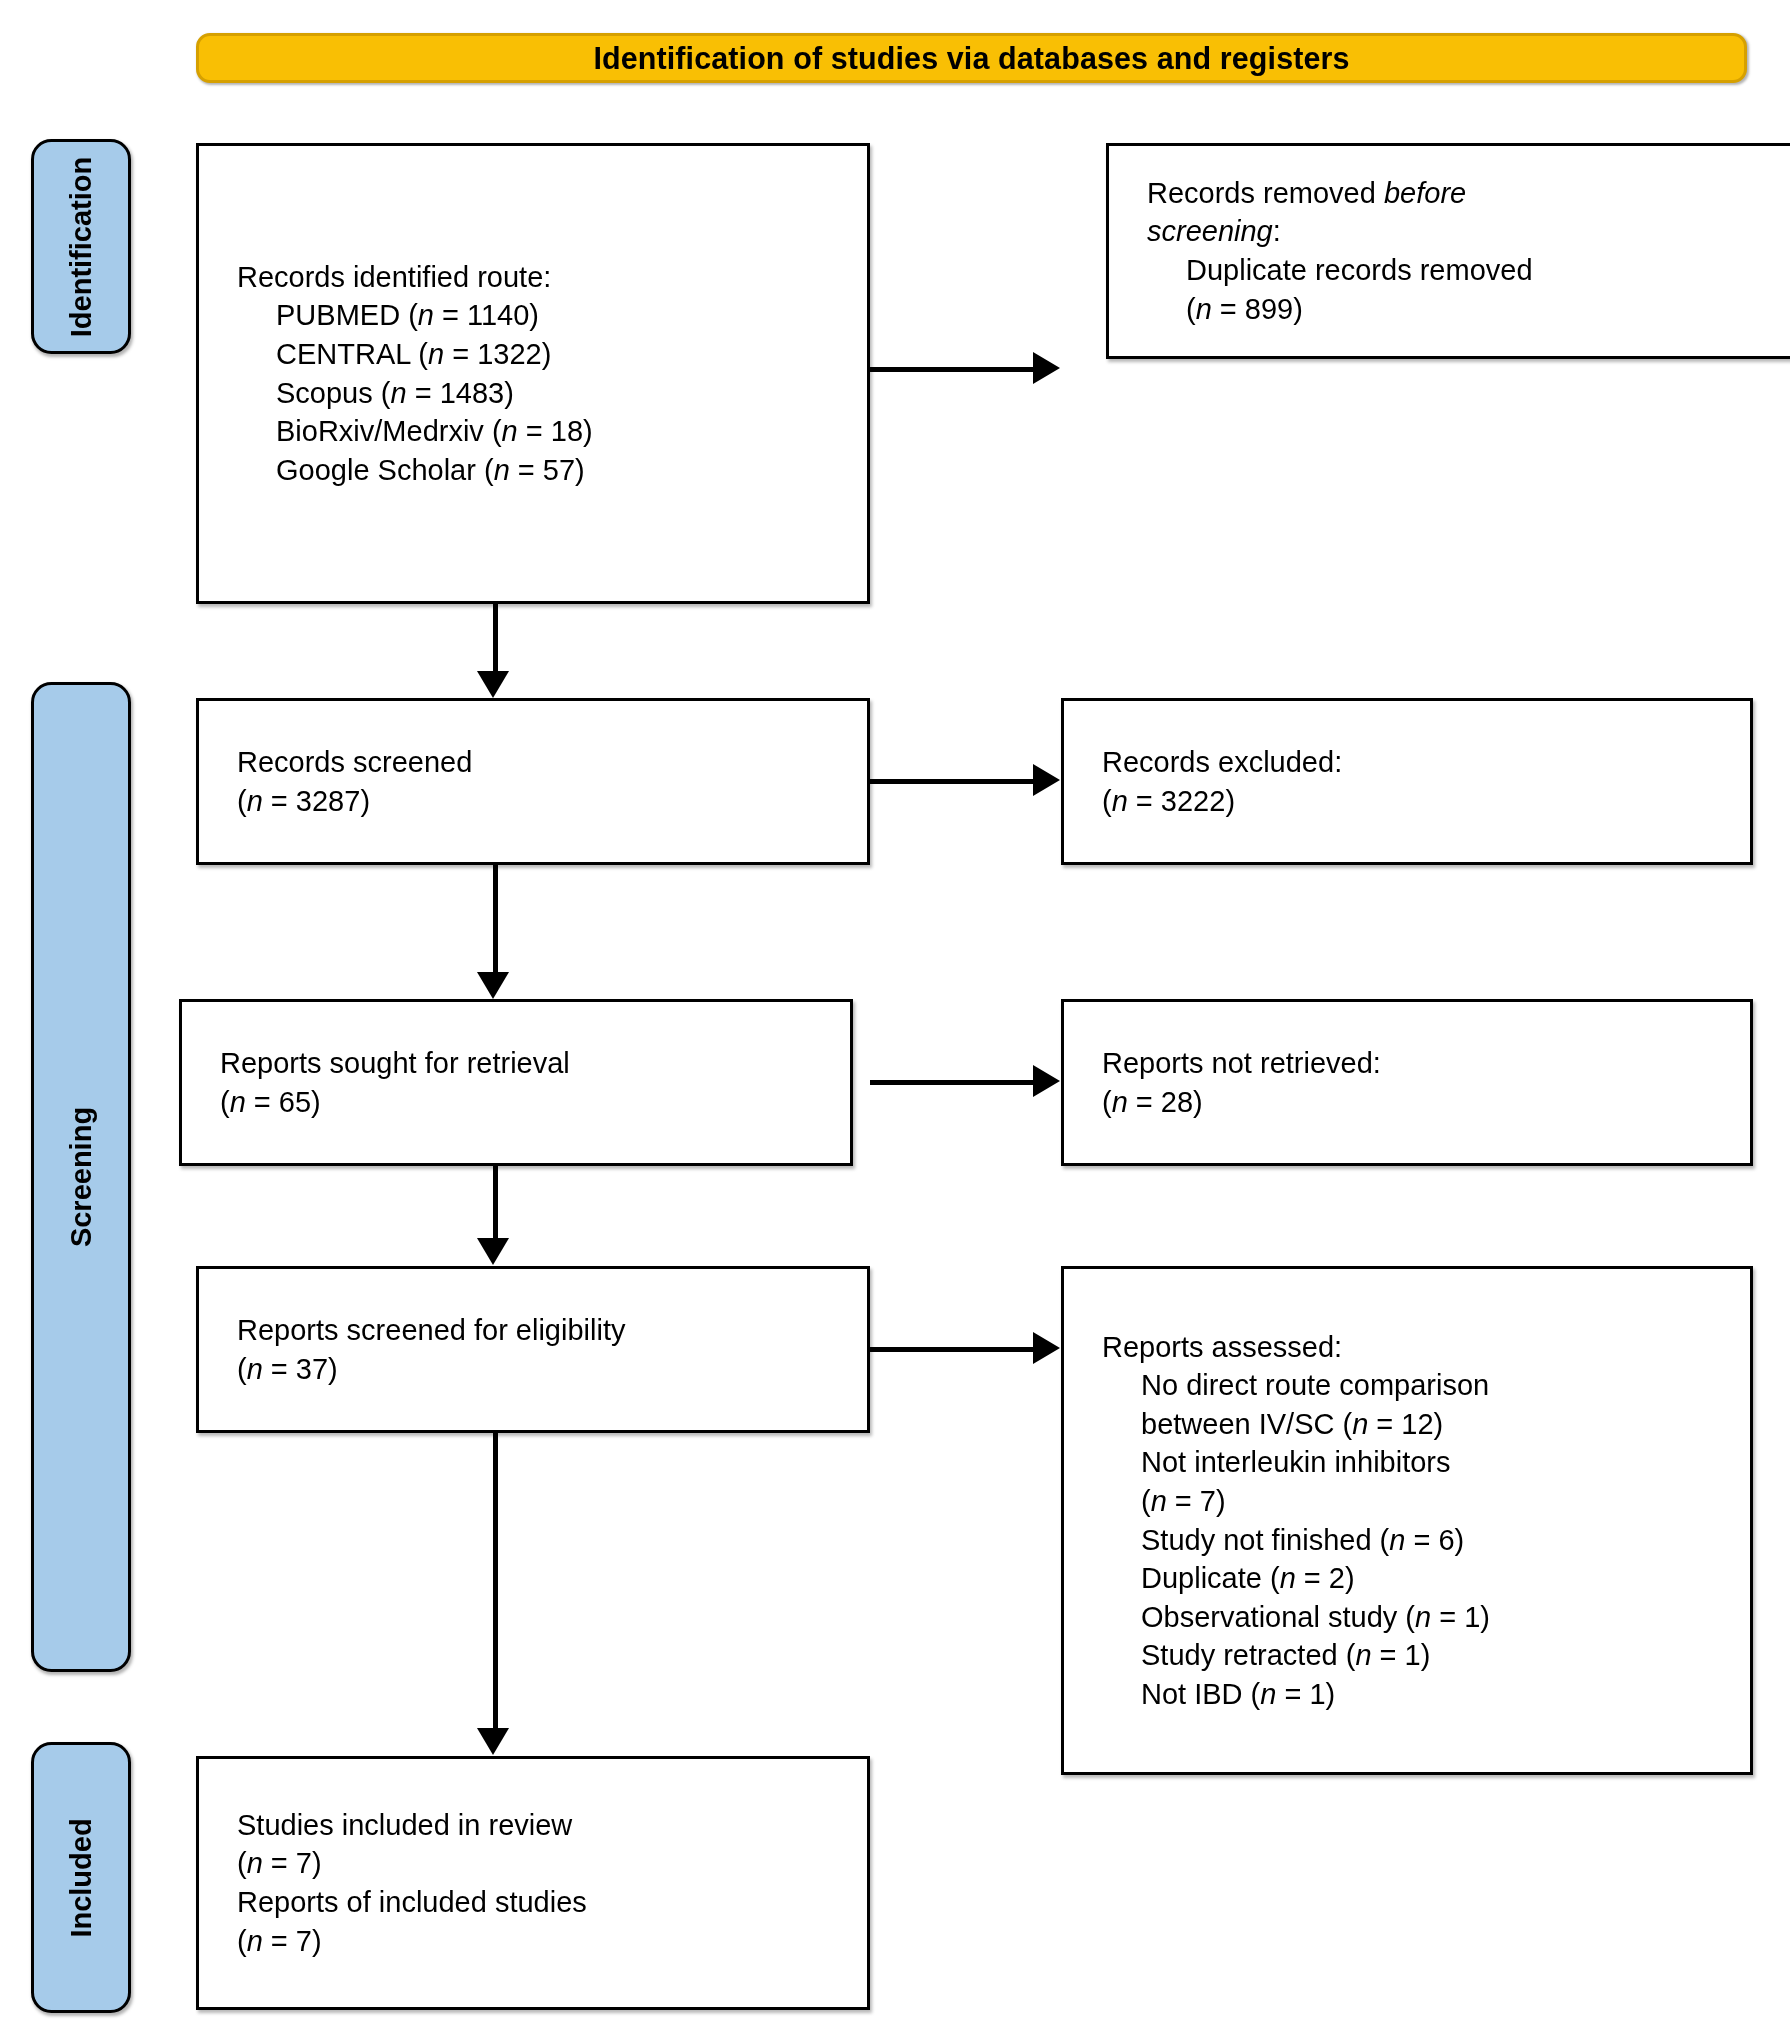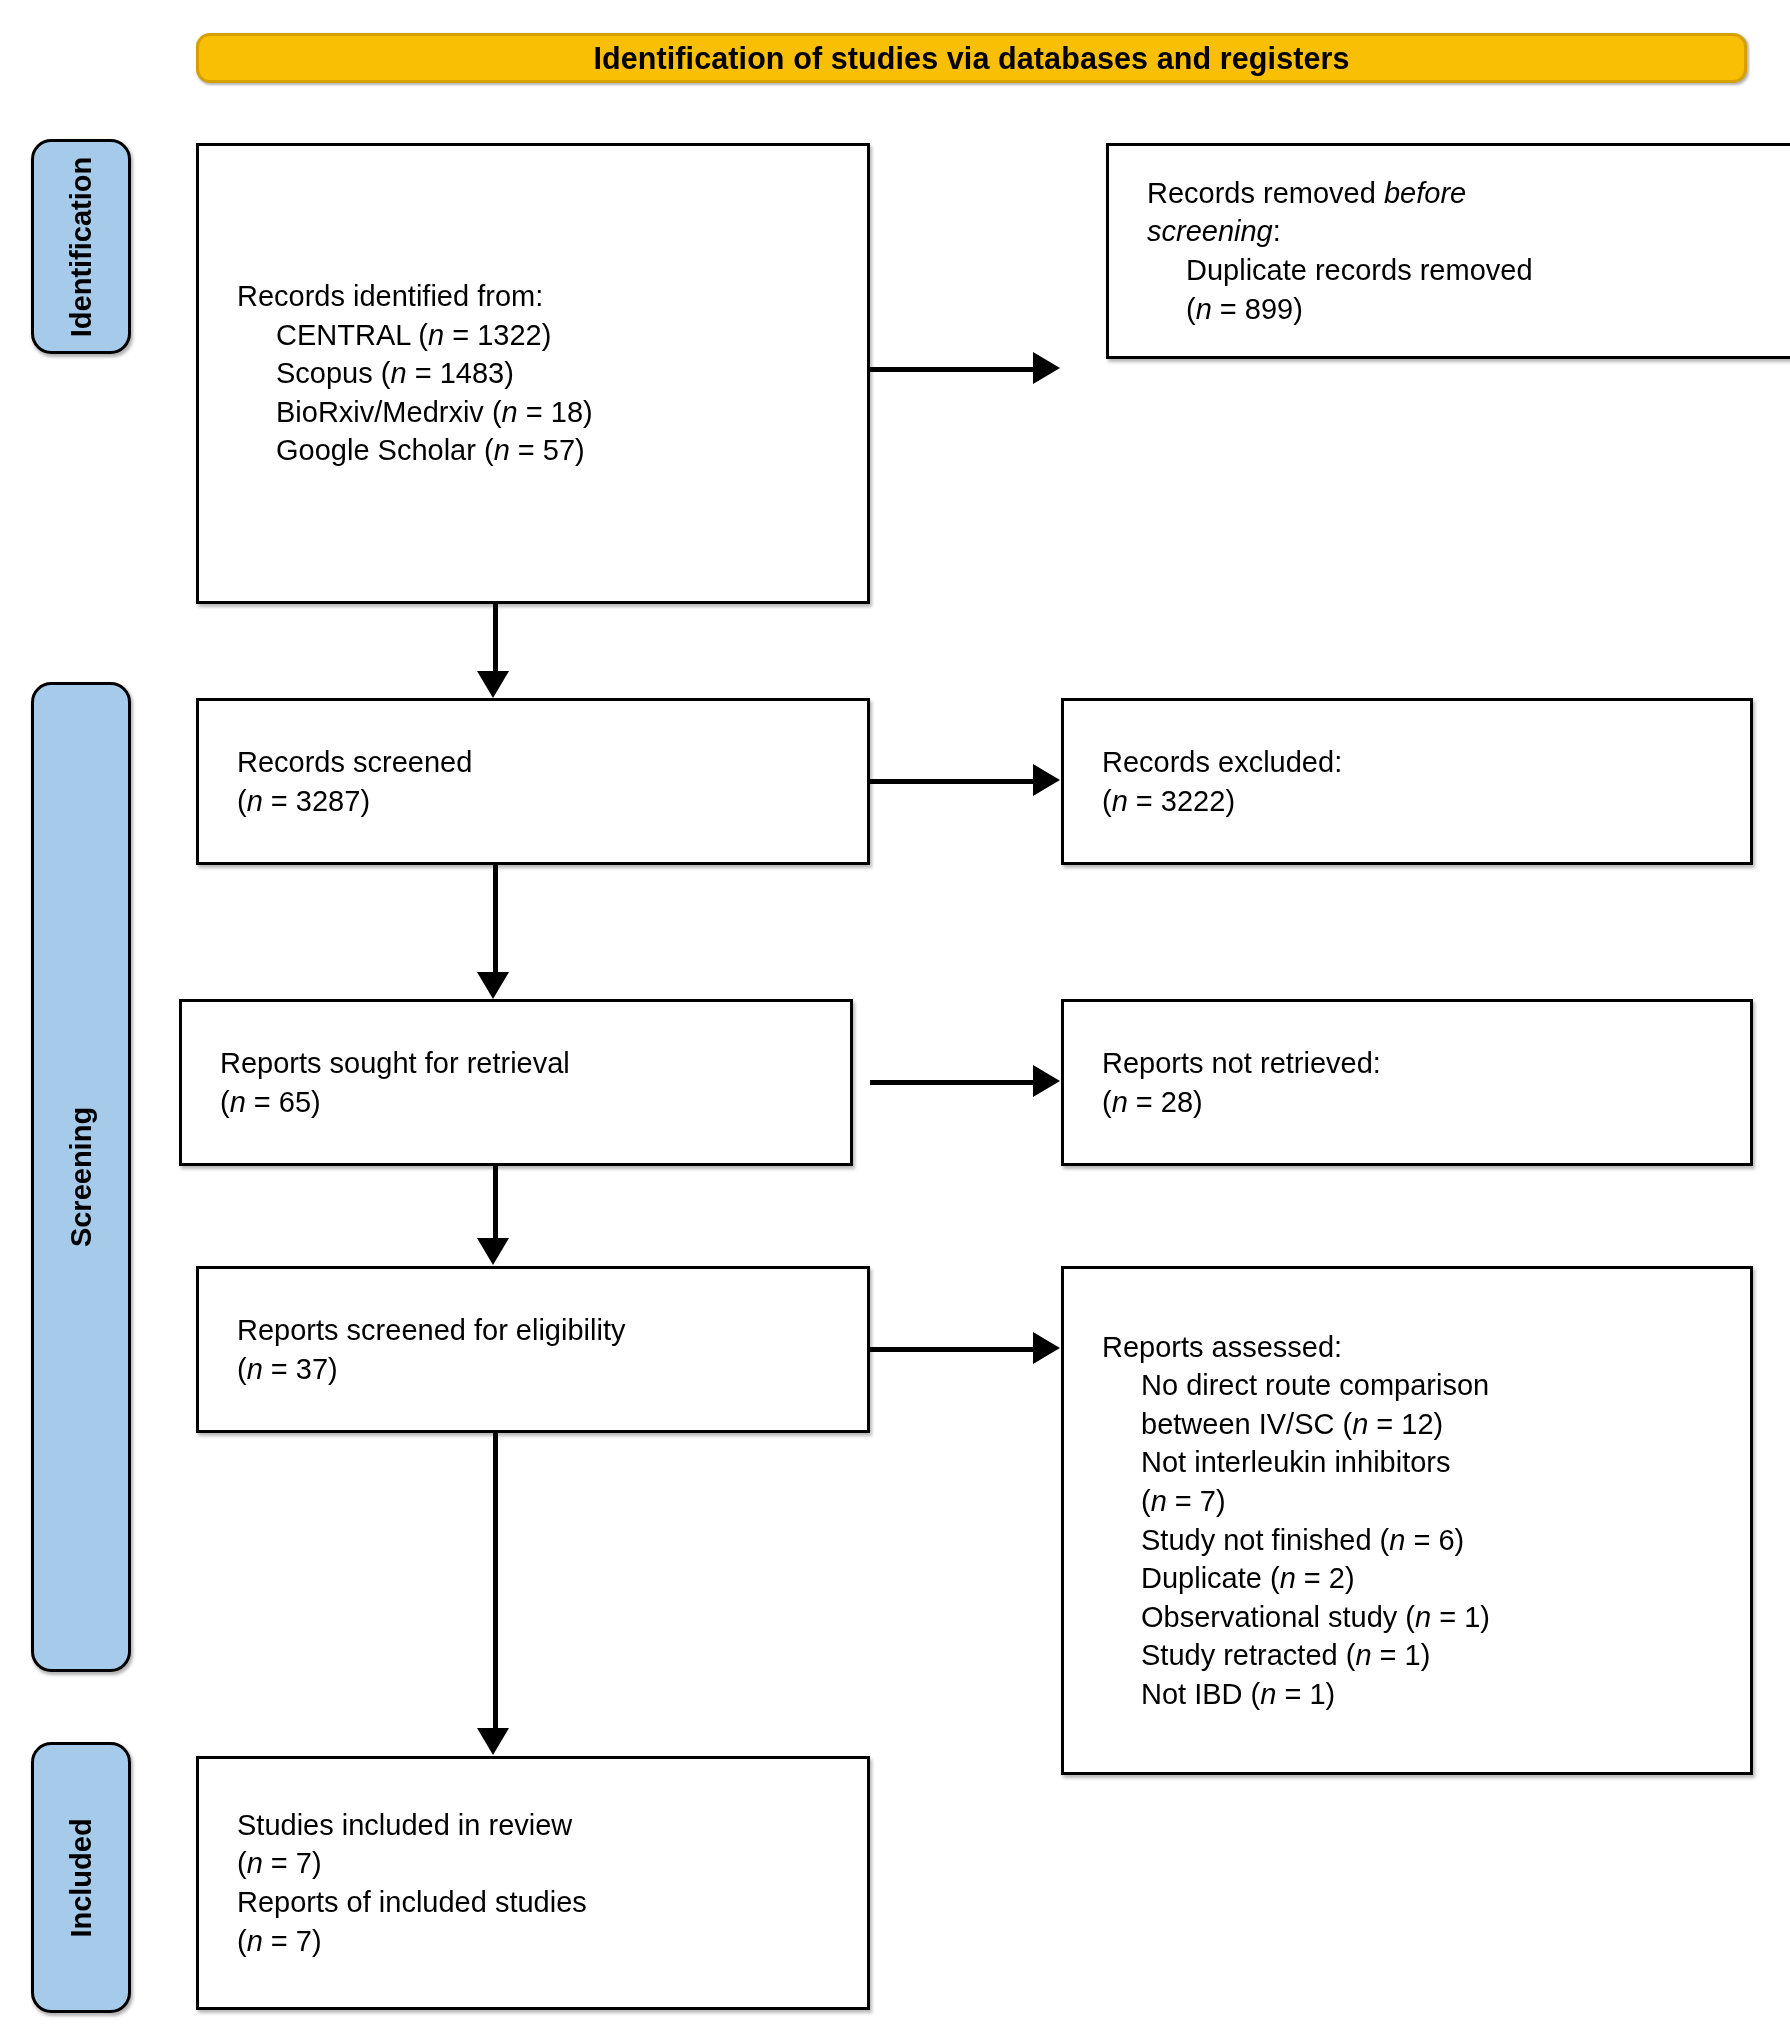--- a/index.html
+++ b/index.html
@@ -173,21 +173,22 @@
   </div>
   <div class="stage" id="stage-screening">
     <span class="stage-label">Screening</span>
   </div>
   <div class="stage" id="stage-included">
     <span class="stage-label">Included</span>
   </div>
 
   <div class="box" id="box-identified">
     <div class="box-text">
-      <span class="ln">Records identified from:</span>
+      <span class="ln">Records identified route:</span>
+      <span class="ln ind">PUBMED (<em>n</em> = 1140)</span>
       <span class="ln ind">CENTRAL (<em>n</em> = 1322)</span>
       <span class="ln ind">Scopus (<em>n</em> = 1483)</span>
       <span class="ln ind">BioRxiv/Medrxiv (<em>n</em> = 18)</span>
       <span class="ln ind">Google Scholar (<em>n</em> = 57)</span>
     </div>
   </div>
 
   <div class="box" id="box-removed">
     <div class="box-text">
       <span class="ln">Records removed <em>before</em></span>

